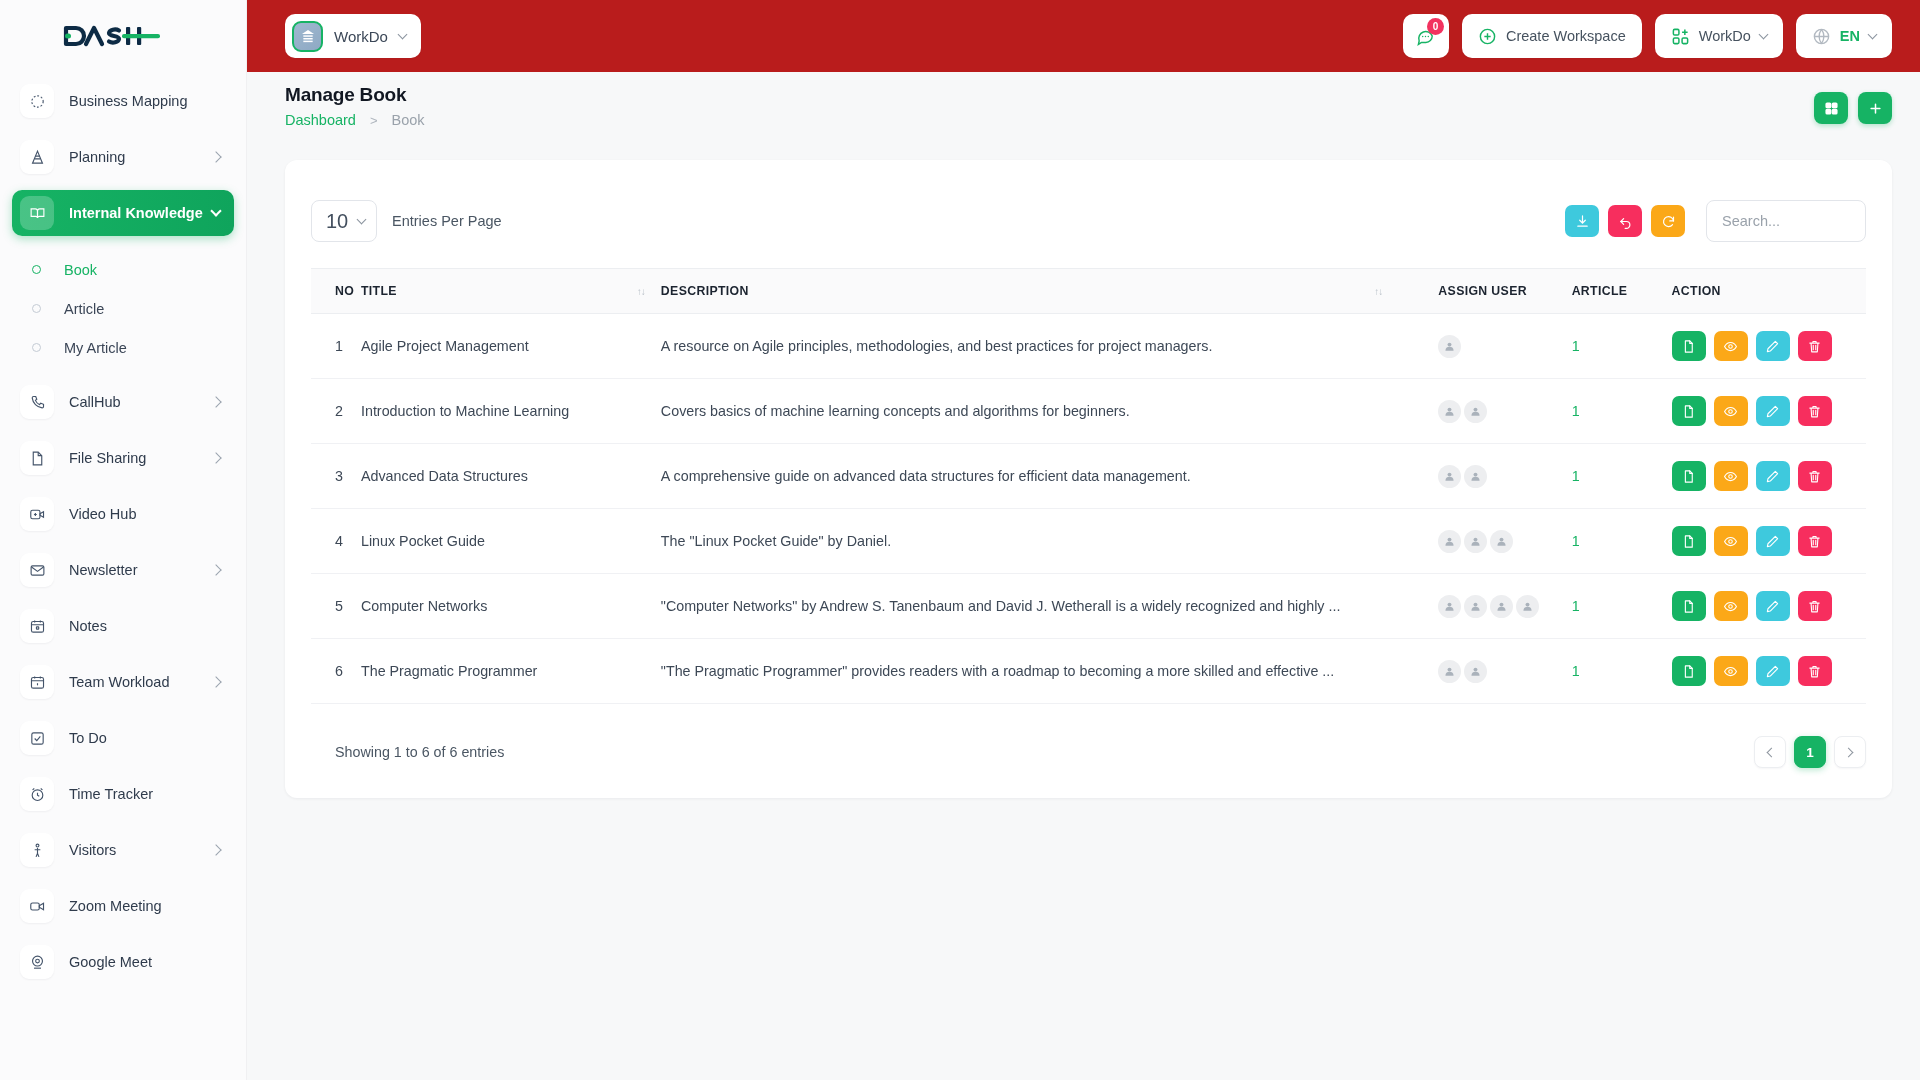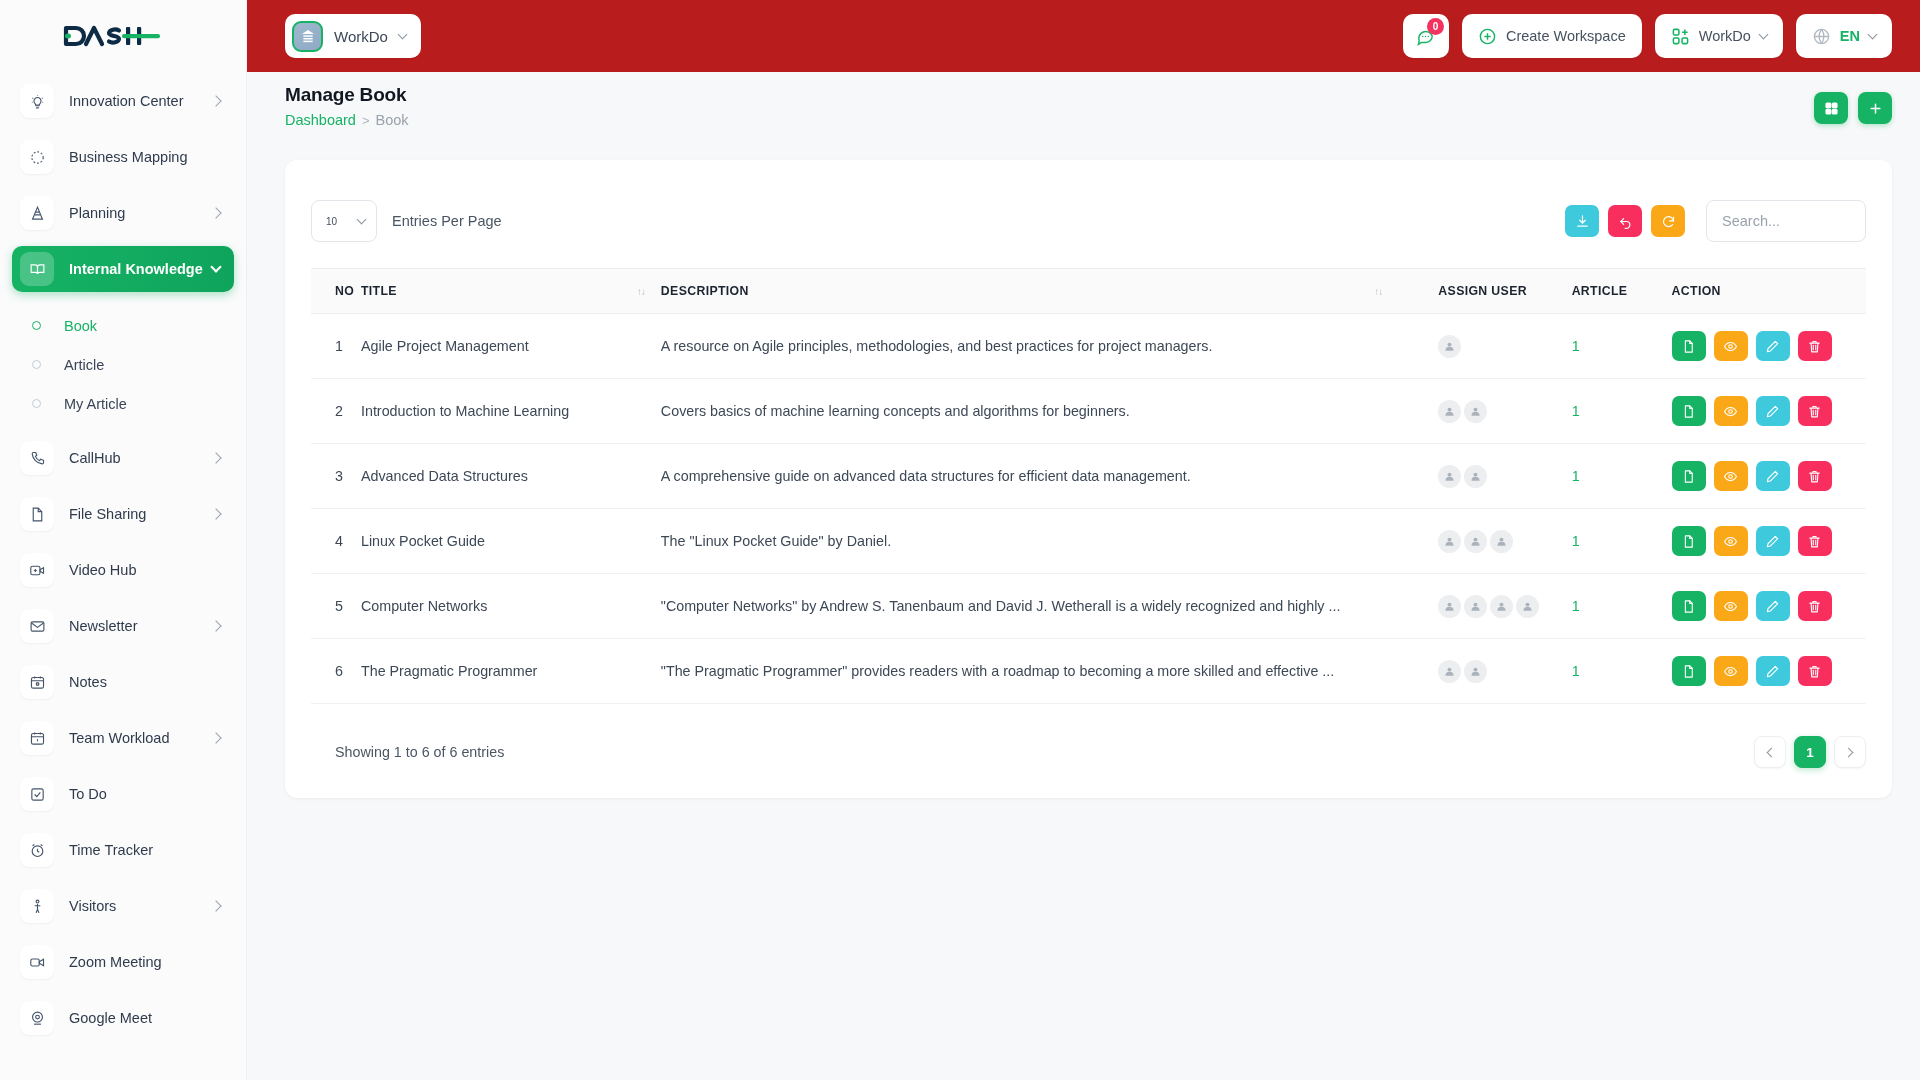--- a/index.html
+++ b/index.html
@@ -111,21 +111,21 @@
     background: #f2325f; color: #fff; font-size: 10px; font-weight: 700;
     border-radius: 9px; min-width: 17px; height: 17px;
     display: flex; align-items: center; justify-content: center; padding: 0 4px;
   }
   .tb-btn svg { width: 19px; height: 19px; }
   .lang-txt { color: #16b364; font-weight: 600; font-size: 14.5px; }
 
   
   #pagehead { padding: 12px 28px 0 38px; display: flex; align-items: flex-start; }
   .pg-title { font-size: 19px; font-weight: 700; color: #111722; letter-spacing: -0.2px; }
-  .crumbs { margin-top: 6px; font-size: 14.5px; display: flex; align-items: center; gap: 6px; }
+  .crumbs { margin-top: 6px; font-size: 14.5px; display: flex; align-items: center; gap: 14px; }
   .crumb-link { color: #16b364; cursor: pointer; }
   .crumb-sep { color: #aeb5bd; font-size: 13px; }
   .crumb-cur { color: #9aa2ab; }
   .head-actions { margin-left: auto; display: flex; gap: 10px; padding-top: 8px; }
   .sq-btn {
     width: 34px; height: 32px; border-radius: 8px; background: #16b364;
     display: flex; align-items: center; justify-content: center; cursor: pointer;
     box-shadow: 0 2px 5px rgba(22,179,100,.3);
   }
   .sq-btn svg { width: 15px; height: 15px; fill: #fff; stroke: #fff; }
@@ -133,21 +133,21 @@
   
   #card {
     margin: 32px 28px 0 38px; background: #ffffff; border-radius: 12px;
     box-shadow: 0 1px 3px rgba(16,24,40,.06); padding: 26px 26px 30px 26px;
   }
   .card-tools { display: flex; align-items: center; padding: 14px 0 26px 0; }
   .epp-wrap { display: flex; align-items: center; gap: 15px; }
   .epp-select {
     width: 66px; height: 42px; border: 1px solid #e2e5ea; border-radius: 8px;
     display: flex; align-items: center; justify-content: space-between;
-    padding: 0 11px 0 14px; font-size: 10px; color: #434f5e; cursor: pointer;
+    padding: 0 11px 0 14px; font-size: 20px; color: #434f5e; cursor: pointer;
     background: #fff;
   }
   .epp-label { font-size: 14.5px; color: #4a5663; }
 
   .tools-right { margin-left: auto; display: flex; align-items: center; gap: 9px; }
   .tool-btn { width: 34px; height: 32px; border-radius: 7px; display:flex;
     align-items:center; justify-content:center; cursor:pointer; }
   .tool-btn svg { width: 15px; height: 15px; stroke: #fff; fill: none; stroke-width: 1.9; }
   .t-cyan { background: #3ec9dd; }
   .t-pink { background: #f72e5e; }
@@ -221,30 +221,20 @@
       <path d="M24 22 L32 6 L40 22" fill="none" stroke="#0d2b45" stroke-width="4.2" stroke-linecap="round" stroke-linejoin="round"></path>
       <path d="M57 8.5 a6 4 0 0 0 -10 2.5 c0 4 10 2 10 6 a6 4 0 0 1 -10 2.5" fill="none" stroke="#0d2b45" stroke-width="4.2" stroke-linecap="round"></path>
       <rect x="64" y="5" width="4.2" height="18" rx="1" fill="#0d2b45"></rect>
       <rect x="75" y="5" width="4.2" height="18" rx="1" fill="#0d2b45"></rect>
       <rect x="60" y="12" width="38" height="4.2" rx="2" fill="#16b364"></rect>
     </svg>
   </div>
 
   <nav class="nav-list">
 
-    <div class="nav-item">
-      <span class="ico-box">
-        <svg viewBox="0 0 24 24">
-            <path d="M9 18h6M10 21h4M12 3v1M5 7l.8.8M19 7l-.8.8M4 13h1M19 13h1"></path>
-            <path d="M8.5 15a5 5 0 1 1 7 0c-.6.6-.8 1.2-.8 2h-5.4c0-.8-.2-1.4-.8-2z"></path>
-          </svg>
-      </span>
-      <span class="nav-label">Innovation Center</span>
-      <i class="chev-r"></i>
-    </div>
 
     <div class="nav-item">
       <span class="ico-box">
         <svg viewBox="0 0 24 24">
             <circle cx="12" cy="12" r="8" stroke-dasharray="2.6 2.6"></circle>
           </svg>
       </span>
       <span class="nav-label">Business Mapping</span>
     </div>
 

